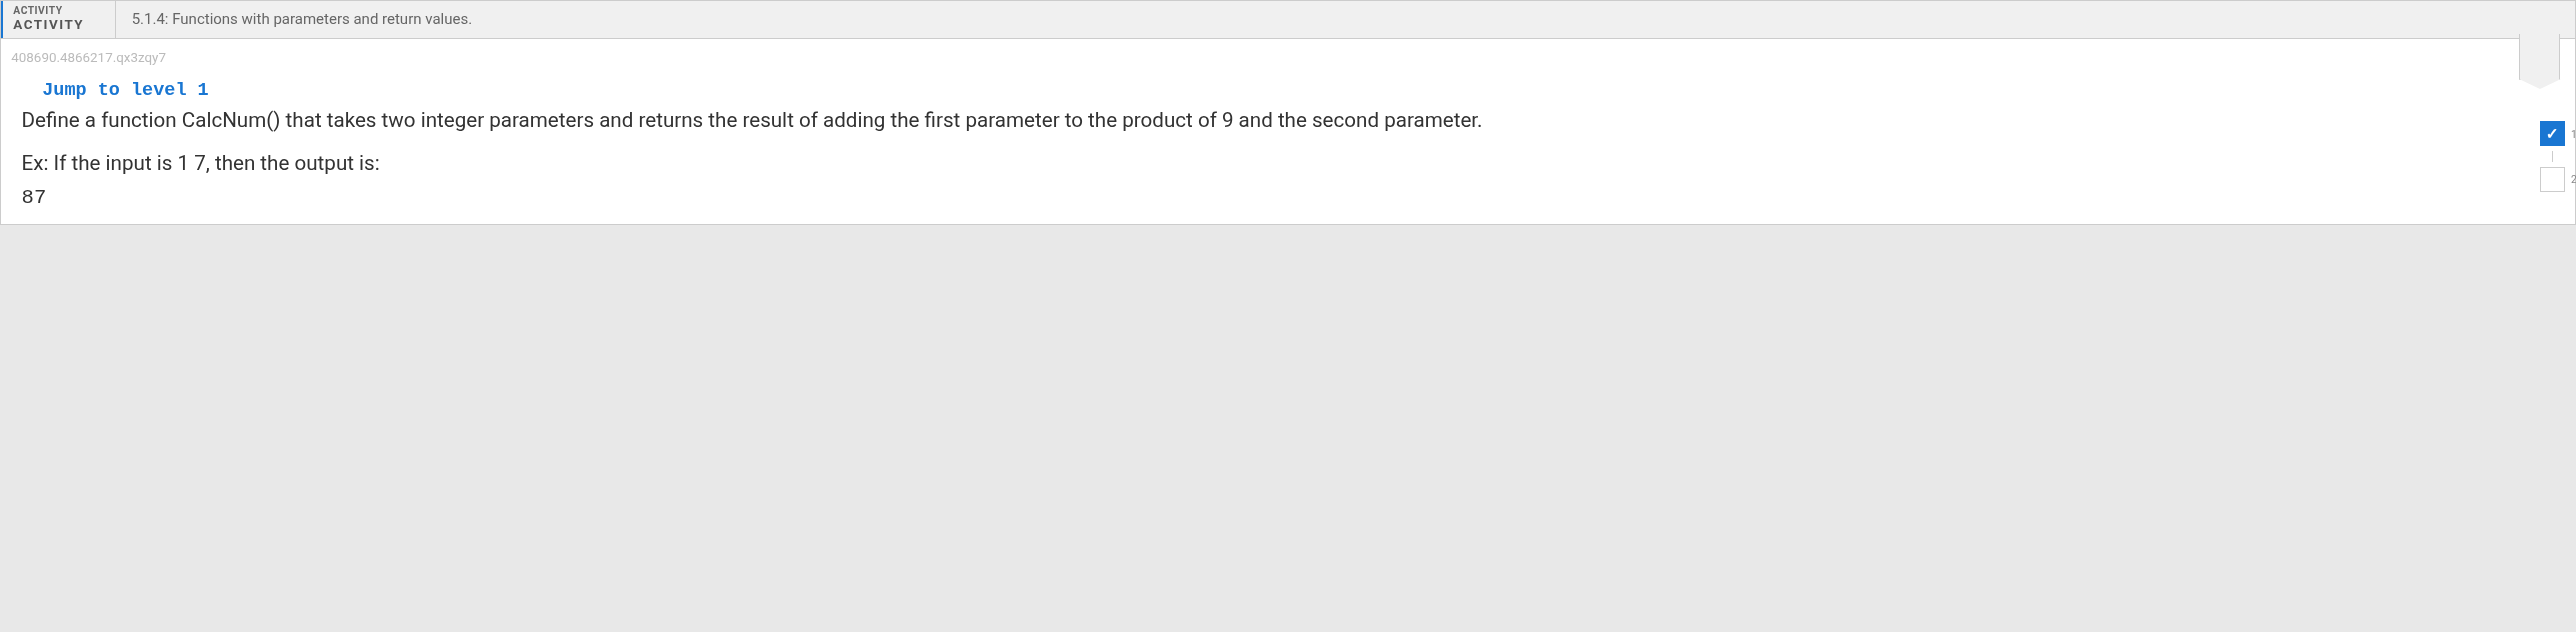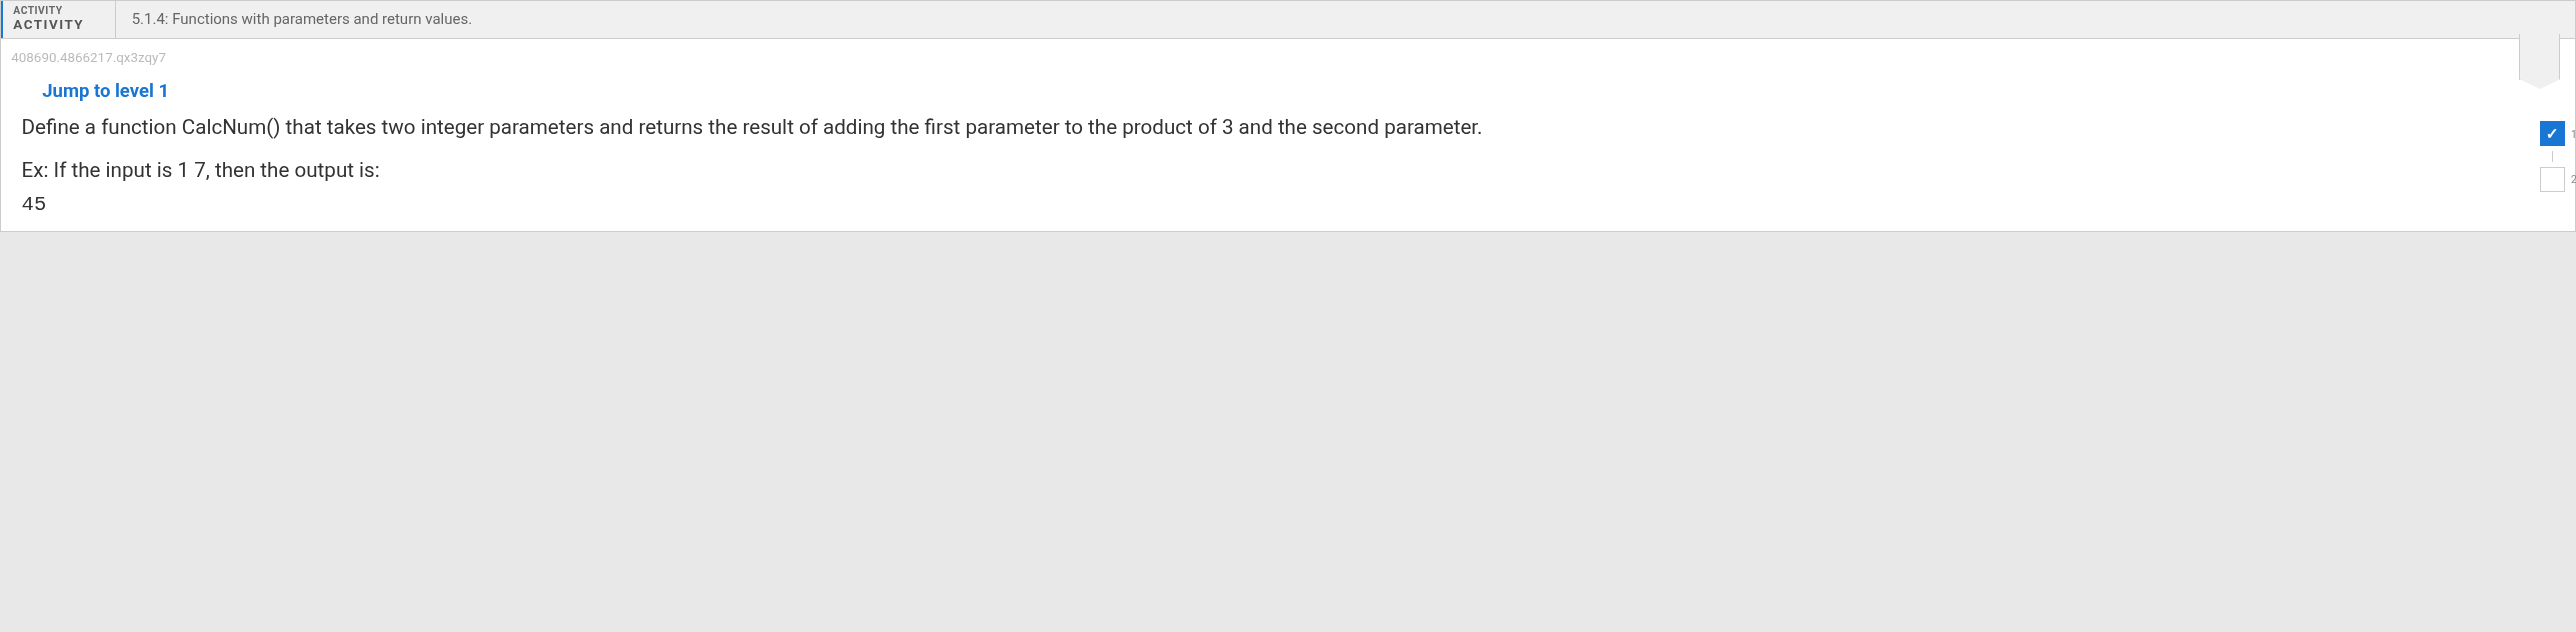--- a/index.html
+++ b/index.html
@@ -53,23 +53,24 @@
       font-size: 13.4px;
       color: #bbb;
       margin-left: -10.3px;
       margin-bottom: 15.5px;
     }
     .jump-link {
       color: #1976d2;
       font-weight: 700;
       font-size: 18.5px;
       margin-left: 20.6px;
-      margin-bottom: 10px;
+      margin-bottom: 4px;
       display: inline-block;
       cursor: pointer;
+      font-family: Liberation Mono, monospace;
     }
     .prompt-text {
       font-size: 20.6px;
       color: #333;
       line-height: 1.5;
       margin-bottom: 15.5px;
       max-width: 90%;
     }
     .example-label {
       font-size: 20.6px;
@@ -161,25 +162,25 @@
     <div class="activity-title">5.1.4: Functions with parameters and return values.</div>
   </div>
 
   <div class="content-area">
     <div class="progress-badge"></div>
 
     <div class="code-id">408690.4866217.qx3zqy7</div>
 
     <a class="jump-link">Jump to level 1</a>
 
-    <p class="prompt-text">Define a function CalcNum() that takes two integer parameters and returns the result of adding the first parameter to the product of 3 and the second parameter.</p>
+    <p class="prompt-text">Define a function CalcNum() that takes two integer parameters and returns the result of adding the first parameter to the product of 9 and the second parameter.</p>
 
     <p class="example-label">Ex: If the input is 1 7, then the output is:</p>
 
-    <div class="example-output">45</div>
+    <div class="example-output">87</div>
 
     <div class="level-indicator">
       <div class="level-box done">
         <span class="checkmark">✓</span>
         <span class="level-num">1</span>
       </div>
       <div class="level-connector"></div>
       <div class="level-box">
         <span class="level-num">2</span>
       </div>

